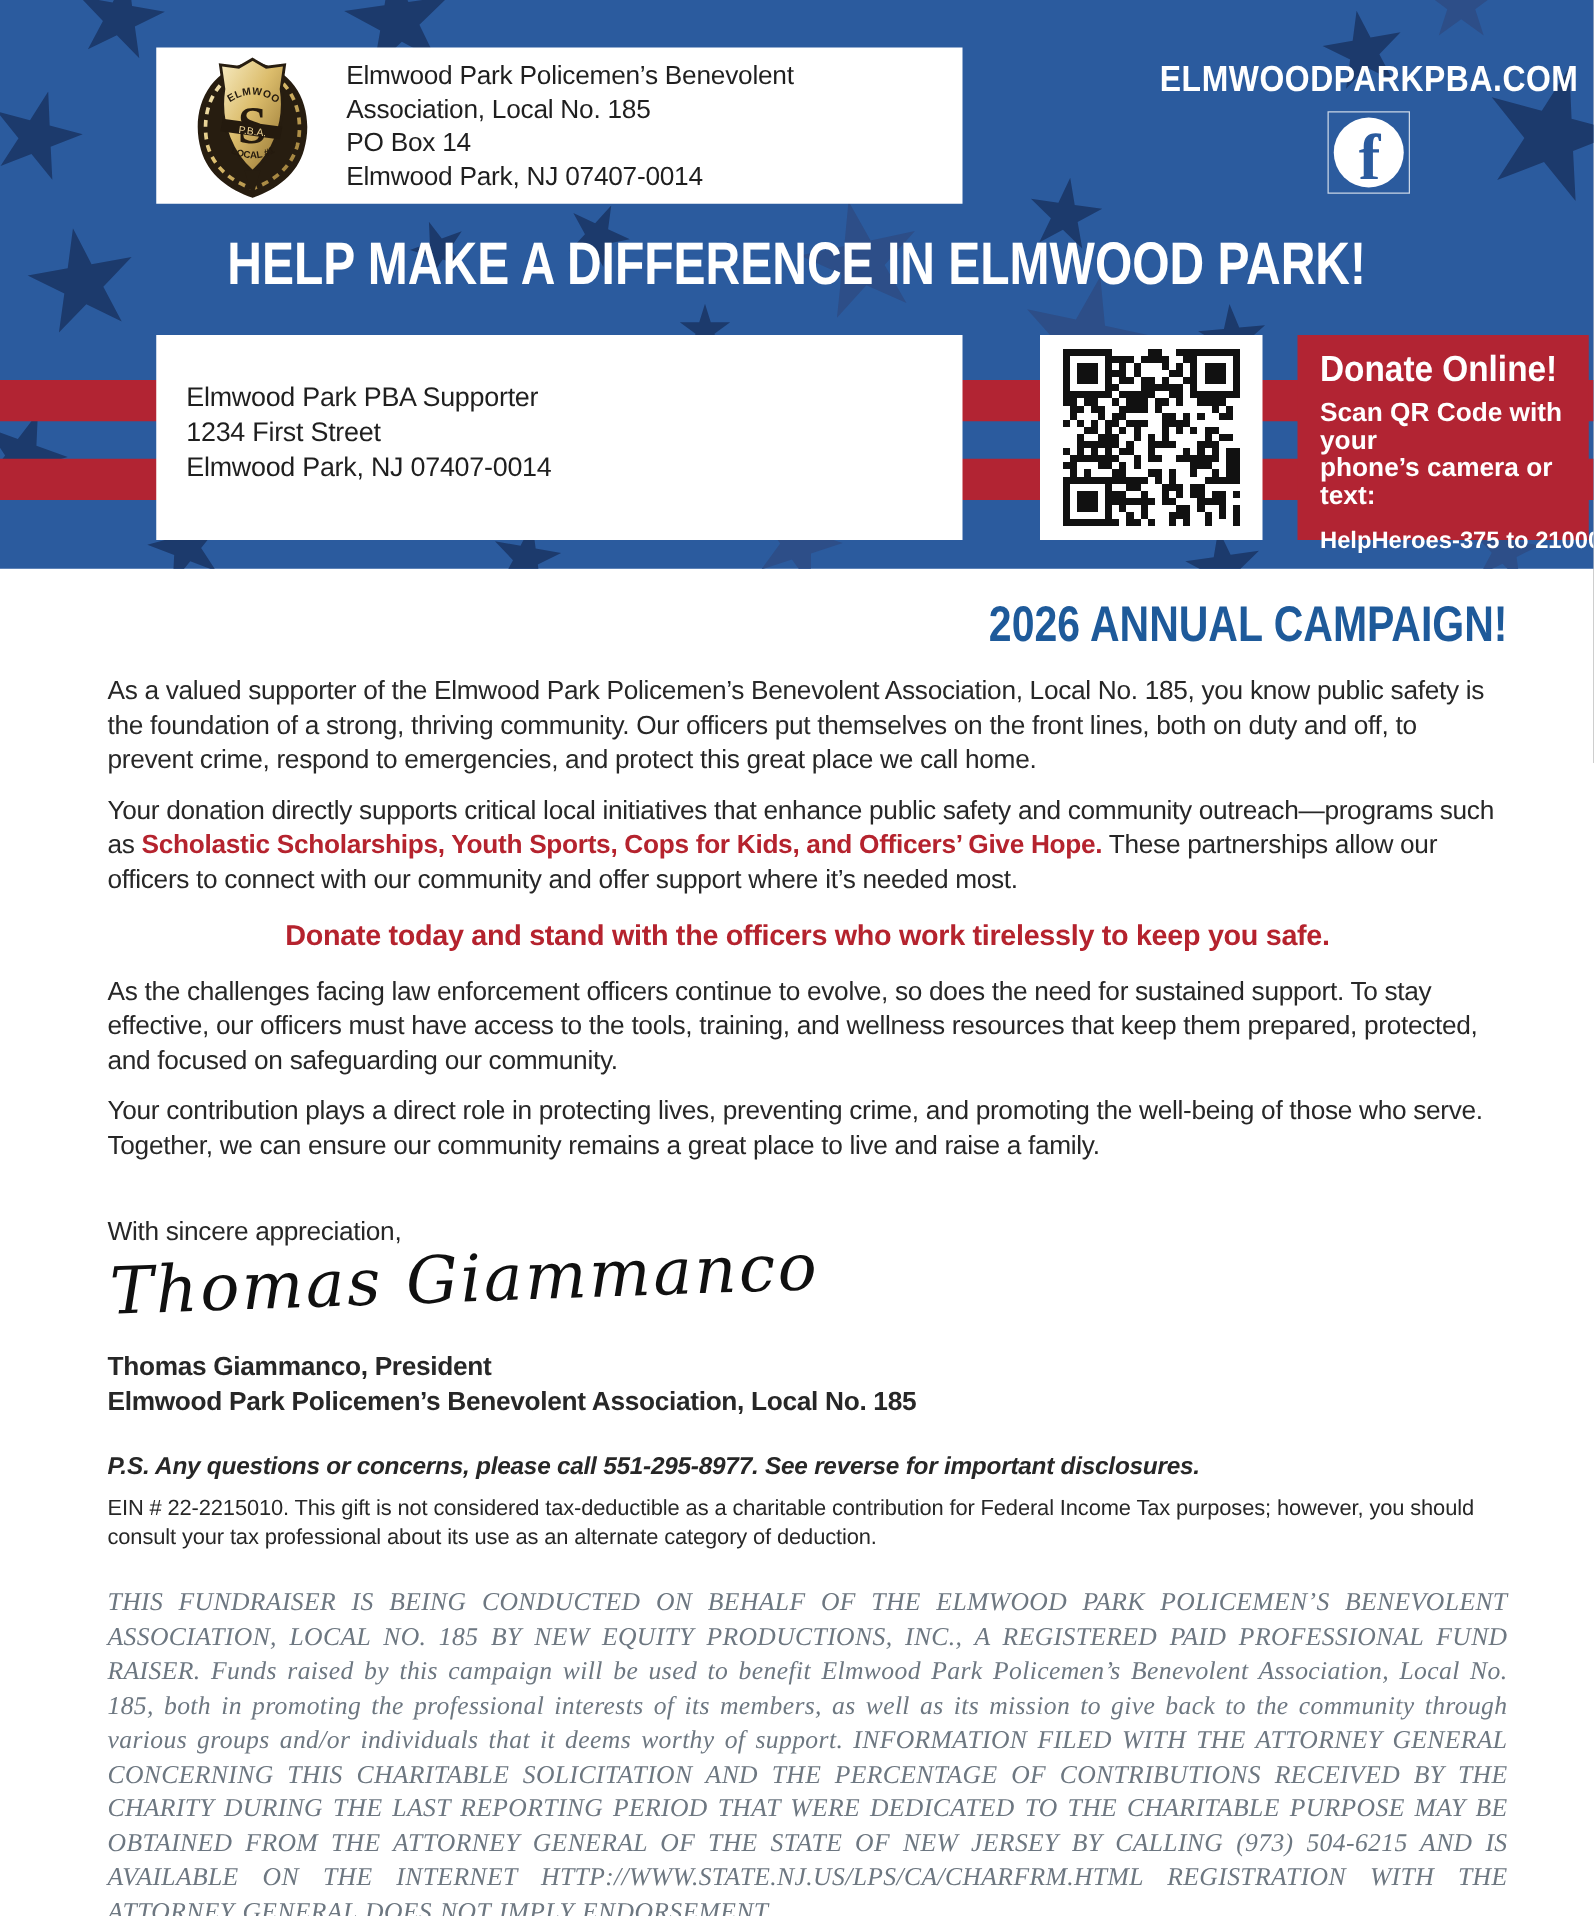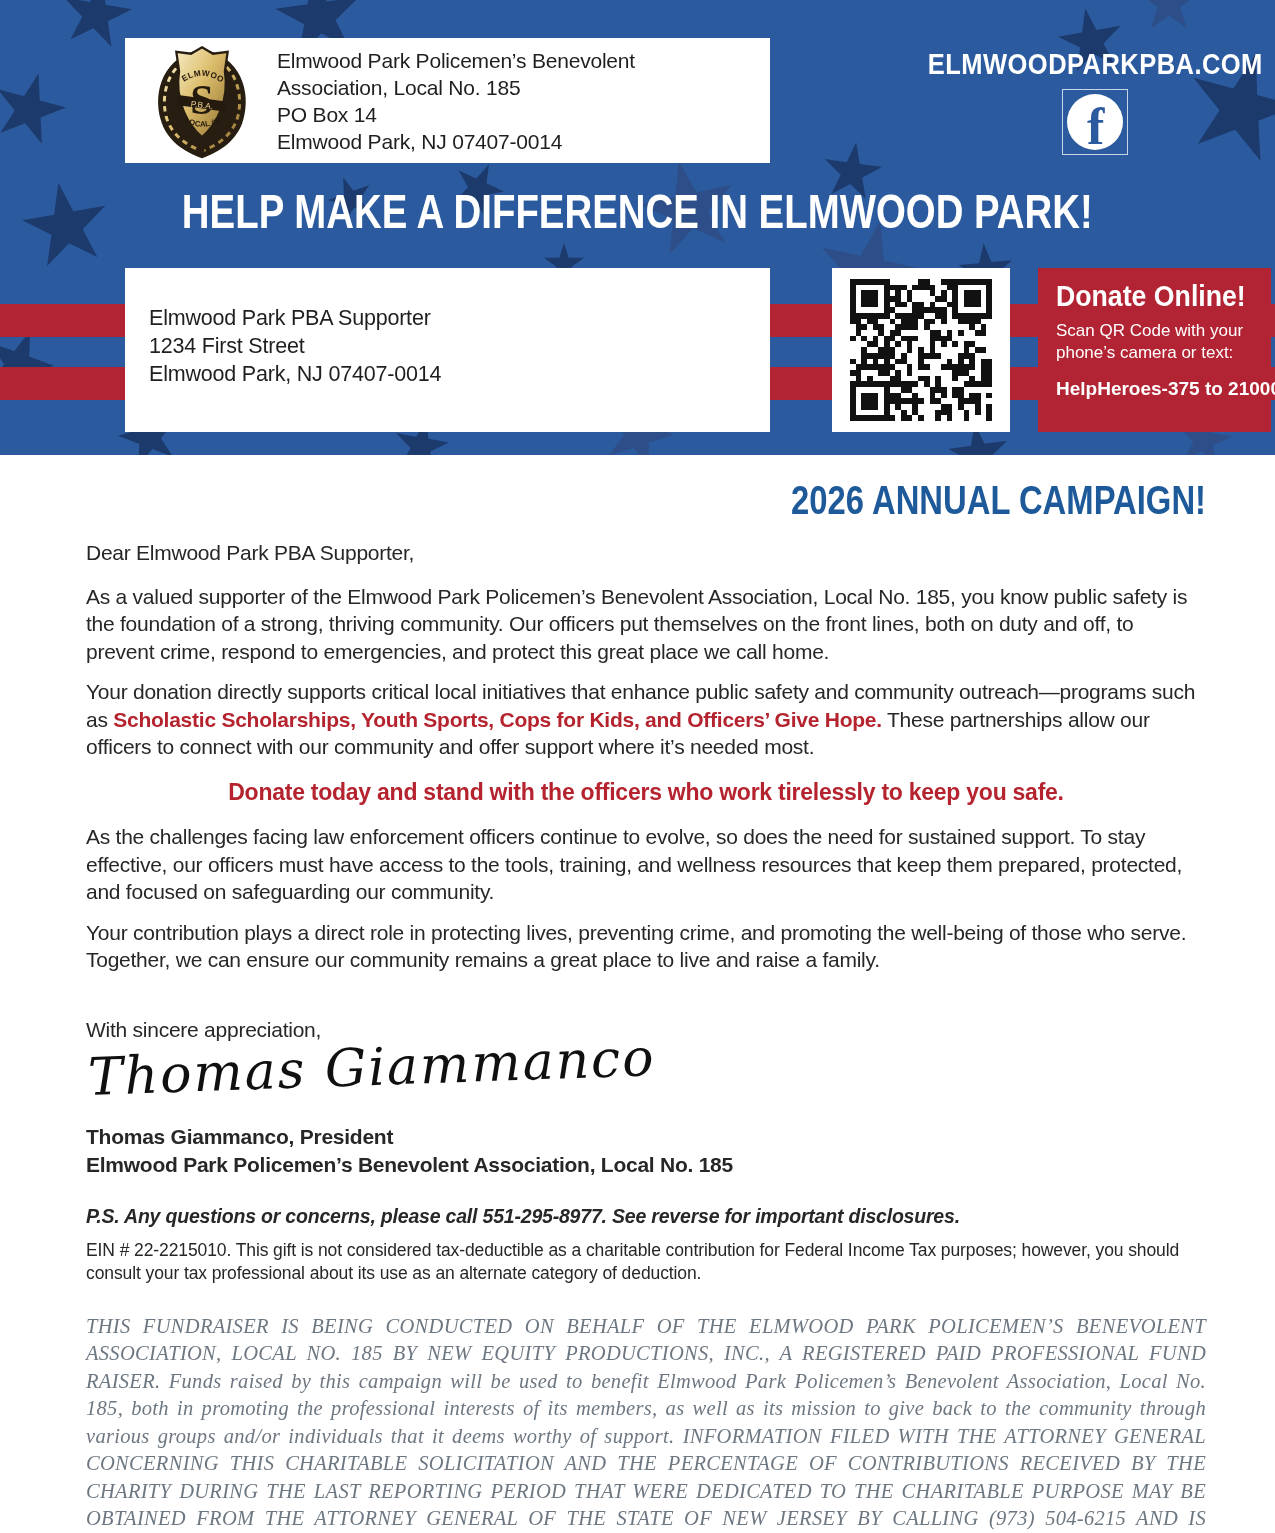--- a/index.html
+++ b/index.html
@@ -44,21 +44,21 @@
               font-size:21.5px; line-height:28px; color:#1f1f1f; letter-spacing:-0.2px; }
 
   .qr-box { position:absolute; left:832px; top:268px; width:178px; height:164px;
             background:#fff; z-index:3; display:flex; align-items:center; justify-content:center; }
 
   .donate { position:absolute; left:1038px; top:268px; width:233px; height:164px;
             background:var(--red,#b22433); z-index:3; color:#fff;
             box-sizing:border-box; padding:12px 14px 0 18px; }
   .donate-title { font-size:29px; font-weight:bold; white-space:nowrap;
                   display:inline-block; transform:scaleX(.92); transform-origin:left; }
-  .donate-scan { font-size:17px; font-weight:normal; line-height:22px; margin-top:7px; }
+  .donate-scan { font-size:21px; font-weight:bold; line-height:22px; margin-top:7px; }
   .donate-sms  { font-size:19px; font-weight:bold; margin-top:14px; white-space:nowrap; }
 
   
   .letter { position:absolute; left:86px; top:478px; width:1120px; }
   .campaign { text-align:right; color:var(--accent-blue,#1e5a9a);
               font-size:40px; font-weight:bold; white-space:nowrap; margin:0; }
   .campaign span { display:inline-block; transform:scaleX(.82); transform-origin:right; }
   .letter p { margin:0 0 13px; font-size:21px; line-height:27.5px; letter-spacing:-0.25px; }
   .salutation { margin-top:16px !important; }
   .para1 { margin-top:16px !important; }
@@ -515,21 +515,20 @@
       </div>
       <div class="donate-sms">HelpHeroes-375 to 21000</div>
     </div>
   </div>
 
   <div class="letter">
     <h2 class="campaign">
       <span>2026 ANNUAL CAMPAIGN!</span>
     </h2>
 
-    <p class="salutation">Dear Elmwood Park PBA Supporter,</p>
 
     <p class="para1">As a valued supporter of the Elmwood Park Policemen’s Benevolent Association, Local No. 185, you know public safety is the foundation of a strong, thriving community. Our officers put themselves on the front lines, both on duty and off, to prevent crime, respond to emergencies, and protect this great place we call home.</p>
 
     <p><span>Your donation directly supports critical local initiatives that enhance public safety and community outreach—programs such as </span><span class="hl-red">Scholastic Scholarships, Youth Sports, Cops for Kids, and Officers’ Give Hope.</span><span> These partnerships allow our officers to connect with our community and offer support where it’s needed most.</span></p>
 
     <p class="cta">Donate today and stand with the officers who work tirelessly to keep you safe.</p>
 
     <p>As the challenges facing law enforcement officers continue to evolve, so does the need for sustained support. To stay effective, our officers must have access to the tools, training, and wellness resources that keep them prepared, protected, and focused on safeguarding our community.</p>
 
     <p>Your contribution plays a direct role in protecting lives, preventing crime, and promoting the well-being of those who serve. Together, we can ensure our community remains a great place to live and raise a family.</p>

